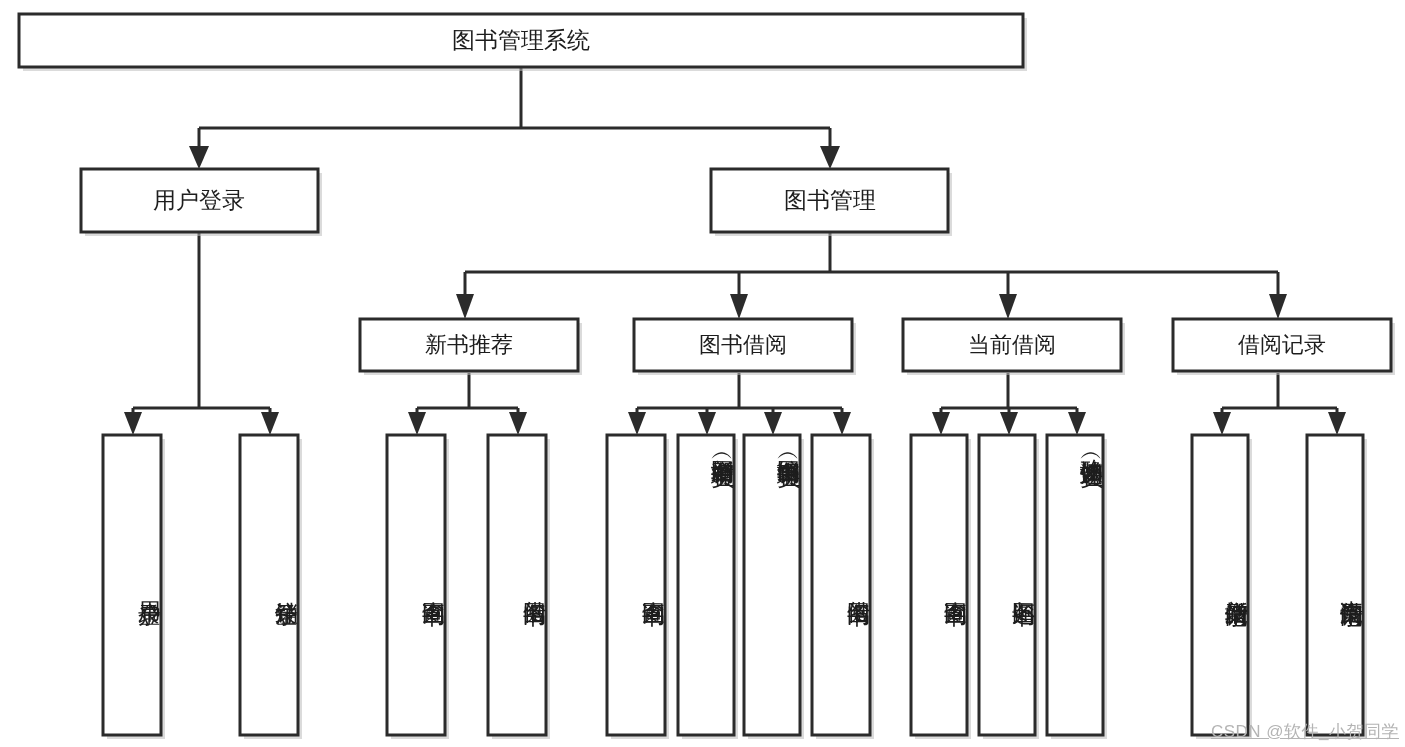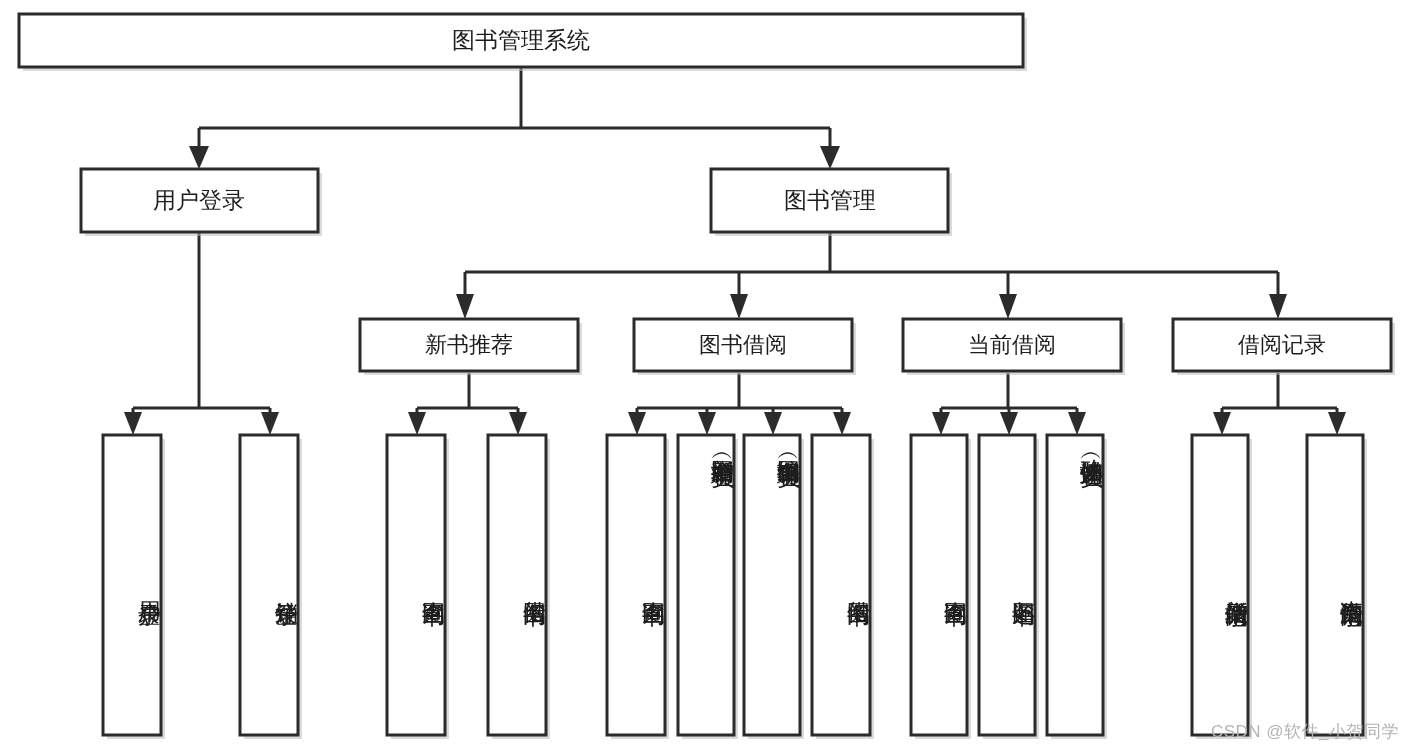--- a/index.html
+++ b/index.html
@@ -41,20 +41,21 @@
     pointer-events:none;
   }
   .watermark{
     position:absolute;
     right:6px;bottom:4px;
     font-family:"Liberation Sans","DejaVu Sans",sans-serif;
     font-size:17px;
     color:#b4b4b4;
     letter-spacing:.5px;
     user-select:none;
+    text-decoration:underline;
   }
 </style>
 </head>
 <body>
 
 <div id="diagram-root">
 
   <svg id="tree" viewBox="0 0 1405 747">
 
     <g>

